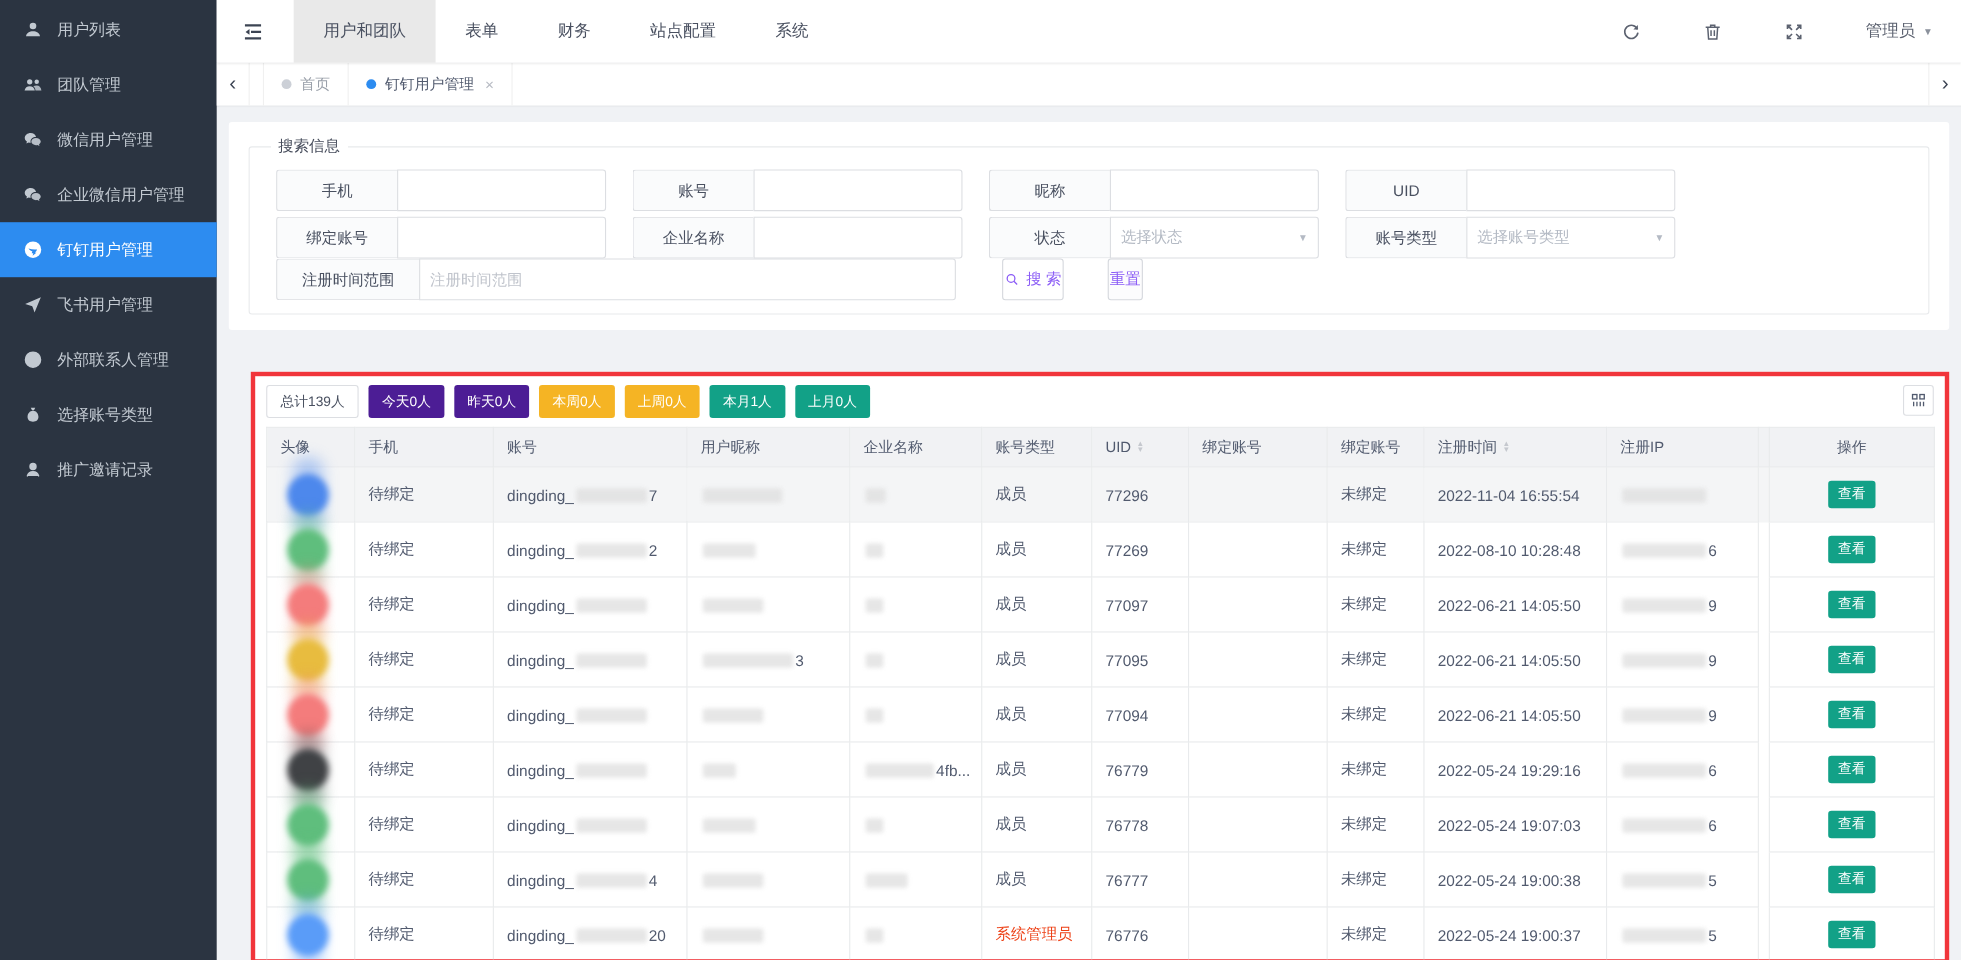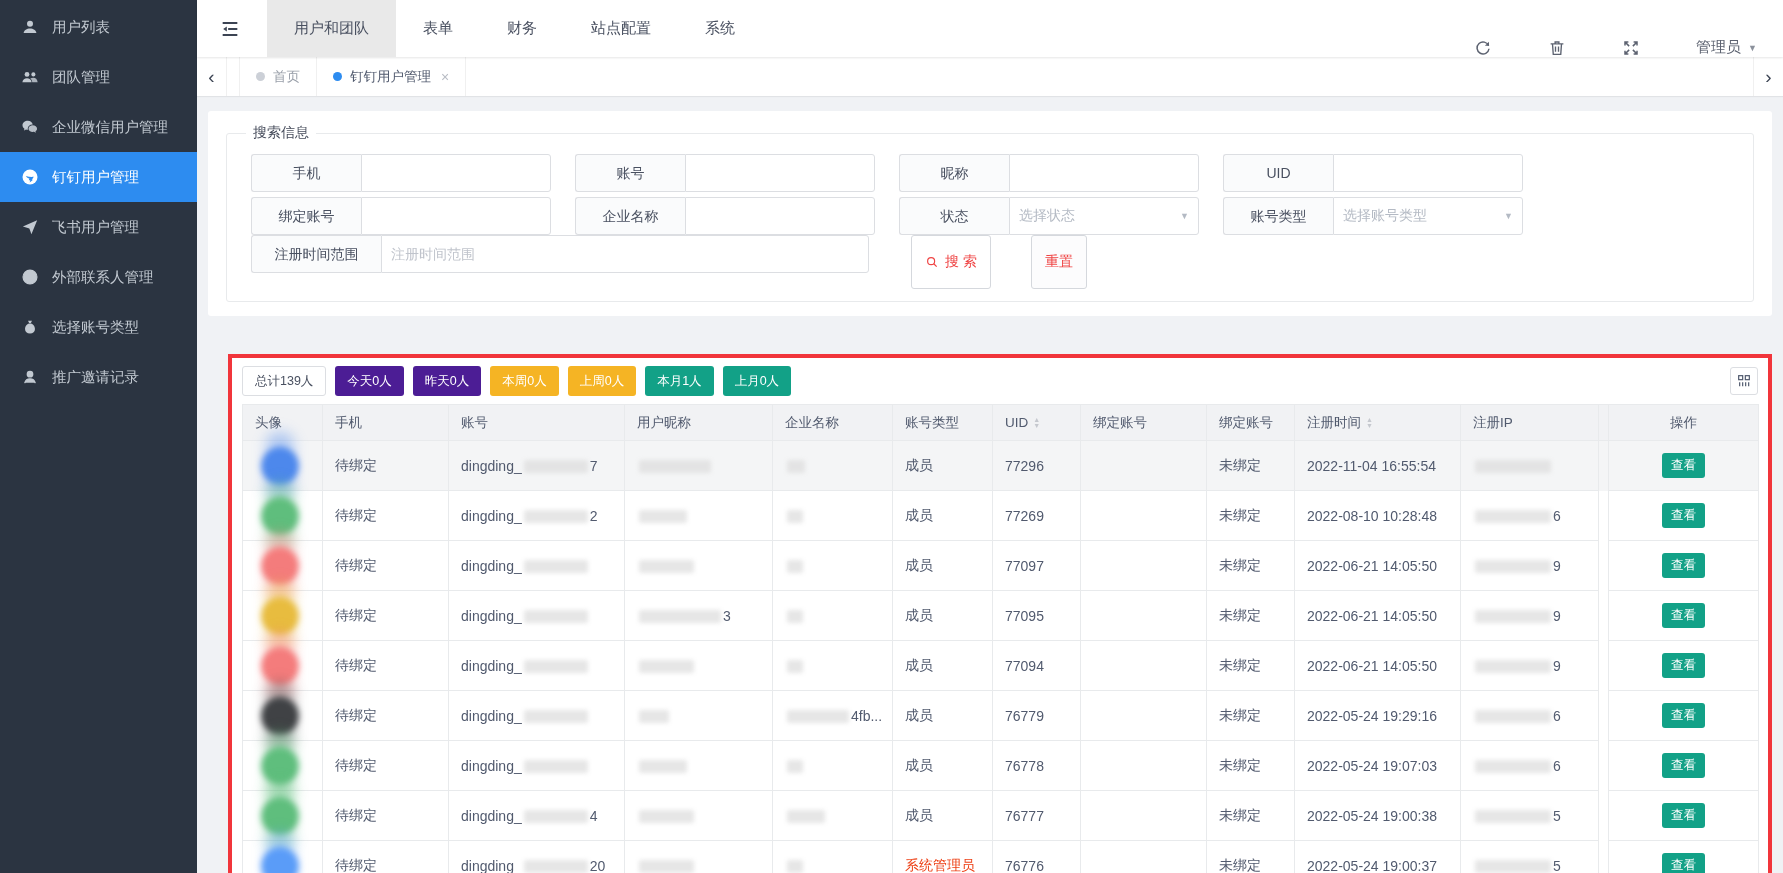--- a/index.html
+++ b/index.html
@@ -19,21 +19,21 @@
   .mi-icon { width:18px; height:18px; display:flex; align-items:center; justify-content:center; }
   .mi-icon svg { width:18px; height:18px; fill:currentColor; }
   
   .main { flex:1; display:flex; flex-direction:column; min-width:0; }
   .topbar { height:57px; background:#fff; display:flex; align-items:stretch;
     box-shadow:0 1px 2px rgba(0,0,0,.1); position:relative; z-index:3; }
   .burger { display:flex; align-items:center; padding:0 26px 0 22px; cursor:pointer; color:#3c4453; }
   .nav-tabs { display:flex; }
   .nav-tab { padding:0 27px; display:flex; align-items:center; font-size:15px; color:#495060; cursor:pointer; }
   .nav-tab.active { background:#e9e9e9; }
-  .top-actions { margin-left:auto; display:flex; align-items:flex-end; gap:56px; padding-right:26px; color:#5c6270; }
+  .top-actions { margin-left:auto; display:flex; align-items:center; gap:56px; padding-right:26px; color:#5c6270; }
   .ticon { width:18px; height:18px; cursor:pointer; display:flex; }
   .ticon svg { width:18px; height:18px; }
   .admin { display:flex; align-items:center; gap:7px; font-size:15px; cursor:pointer; }
   .caret { font-size:9px; color:#8b919c; }
   
   .tabbar { height:39px; background:#fff; display:flex; align-items:stretch; position:relative; z-index:2;
     box-shadow:0 1px 1px rgba(0,0,0,.06); }
   .tab-arrow { width:30px; display:flex; align-items:center; justify-content:center;
     font-size:19px; color:#3c4453; cursor:pointer; }
   .tab-arrow.left { border-right:1px solid #f0f0f0; }
@@ -57,29 +57,29 @@
   .fg-label { width:110px; flex:none; background:#fafbfc; border:1px solid #dcdee2; border-right:none;
     border-radius:3px 0 0 3px; height:38px; line-height:36px; text-align:center; font-size:14px; color:#495060; }
   .fg-box { flex:1; border:1px solid #dcdee2; background:#fff; border-radius:0 3px 3px 0;
     height:38px; display:flex; align-items:center; padding:16px 9px; position:relative; }
   .fg-box input { border:none; outline:none; width:100%; font-size:14px; color:#495060; background:transparent; }
   .fg-box input::placeholder { color:#c0c4cc; }
   .sel-text { font-size:14px; color:#b4bac4; flex:1; }
   .sel-caret { font-size:9px; color:#b4bac4; }
   .fg.date { width:618px; }
   .fg.date .fg-label { width:130px; }
-  .btn { height:54px; border:1px solid #d5d8dd; background:#fff; border-radius:3px; font-size:14px;
-    color:#ef4444; display:flex; align-items:center; gap:6px; cursor:pointer; padding:0 13px; }
+  .btn { height:38px; border:1px solid #d5d8dd; background:#fff; border-radius:3px; font-size:14px;
+    color:#8b5cf6; display:flex; align-items:center; gap:6px; cursor:pointer; padding:0 1px; }
   .btn.search { margin-left:42px; }
   .btn.reset { margin-left:40px; background:#fcfcfd; }
   .btn svg { width:14px; height:14px; }
   
   .red-box { margin-left:20px; height:538px; border:4px solid #f1353b; background:#fff;
     padding:0 10px; overflow:hidden; position:relative; }
-  .rb-head { display:flex; align-items:center; justify-content:space-between; padding:8px 0; }
+  .rb-head { display:flex; justify-content:space-between; padding:8px 0; }
   .badges { display:flex; gap:9px; }
   .badge { height:30px; line-height:30px; padding:0 12px; border-radius:3px; font-size:12.5px;
     color:#fff; cursor:pointer; white-space:nowrap; }
   .badge.plain { background:#fff; border:1px solid #dcdee2; color:#495060; line-height:28px; }
   .badge.blue   { background:#4c1d95; }
   .badge.orange { background:#f5b424; }
   .badge.green  { background:#12a187; }
   .colset-btn { width:28px; height:28px; border:1px solid #dcdee2; border-radius:3px; background:#fff;
     display:flex; align-items:center; justify-content:center; cursor:pointer; color:#515a6e; }
   .colset-btn svg { width:16px; height:16px; }
@@ -121,20 +121,29 @@
       <div class="menu-item">
         <span class="mi-icon">
           <svg viewBox="0 0 24 24">
             <circle cx="8" cy="8.5" r="3.2"></circle>
             <circle cx="16.5" cy="8.5" r="2.7"></circle>
             <path d="M1.8 19c.5-3.4 3.1-5.2 6.2-5.2s5.7 1.8 6.2 5.2z"></path>
             <path d="M15 19c-.2-2.4-1.2-4-2.6-5 1-.7 2.4-1 4.1-1 2.9 0 5.2 1.7 5.7 6z" opacity=".85"></path>
           </svg>
         </span>
         <span>团队管理</span>
+      </div>
+      <div class="menu-item">
+        <span class="mi-icon">
+          <svg viewBox="0 0 24 24">
+            <path d="M9.2 3.8C5.2 3.8 2 6.4 2 9.7c0 1.9 1 3.5 2.6 4.6l-.6 2.3 2.7-1.3c.7.2 1.4.3 2.2.3h.4c-.2-.5-.3-1.1-.3-1.7 0-3 2.8-5.3 6.3-5.3h.4c-.7-2.8-3.4-4.8-6.5-4.8z"></path>
+            <path d="M15.6 9.8c-3.1 0-5.6 2-5.6 4.4s2.5 4.4 5.6 4.4c.6 0 1.2-.1 1.8-.3l2.4 1.2-.5-2c1.2-.8 2.1-2 2.1-3.3 0-2.4-2.7-4.4-5.8-4.4z" opacity=".92"></path>
+          </svg>
+        </span>
+        <span>微信用户管理</span>
       </div>
       <div class="menu-item">
         <span class="mi-icon">
           <svg viewBox="0 0 24 24">
             <path d="M9.2 3.8C5.2 3.8 2 6.4 2 9.7c0 1.9 1 3.5 2.6 4.6l-.6 2.3 2.7-1.3c.7.2 1.4.3 2.2.3h.4c-.2-.5-.3-1.1-.3-1.7 0-3 2.8-5.3 6.3-5.3h.4c-.7-2.8-3.4-4.8-6.5-4.8z"></path>
             <path d="M15.6 9.8c-3.1 0-5.6 2-5.6 4.4s2.5 4.4 5.6 4.4c.6 0 1.1-.1 1.7-.2l2.5 1.3-.5-2.1c1.2-.8 2.1-2 2.1-3.4 0-2.4-2.7-4.4-5.8-4.4z" opacity=".92"></path>
           </svg>
         </span>
         <span>企业微信用户管理</span>
       </div>

